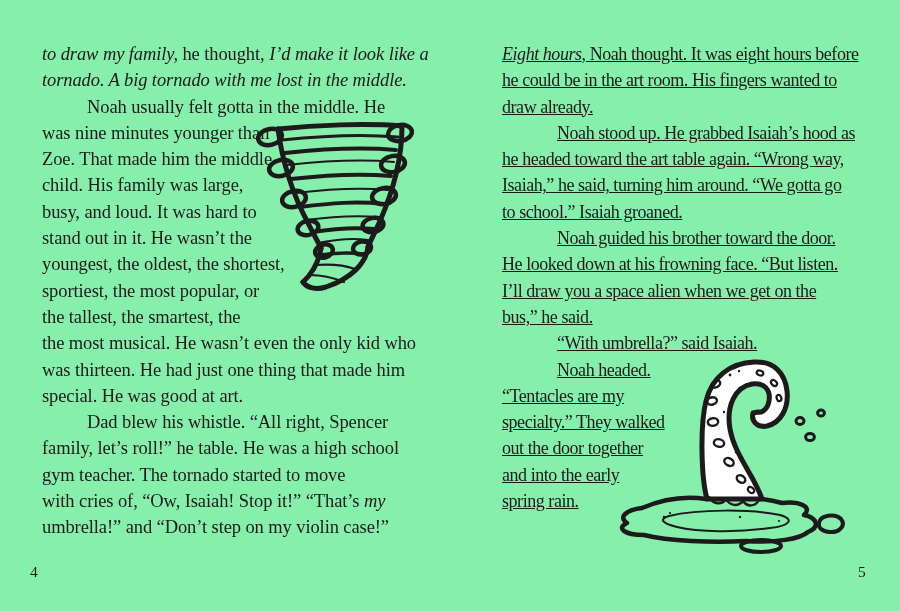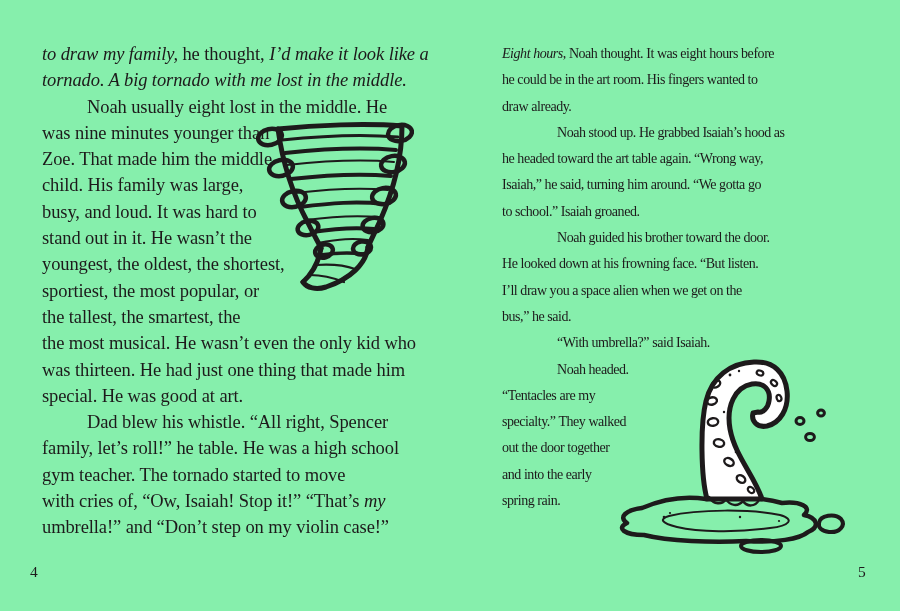--- a/index.html
+++ b/index.html
@@ -5,41 +5,41 @@
   html,body{margin:0;padding:0;background:#ffffff;}
   .spread{
     position:relative;width:900px;height:611px;background:#86efac;
     font-family:"Liberation Serif","DejaVu Serif",serif;color:#1d1a1b;overflow:hidden;padding-left:32px;
   }
   .text-block{position:absolute;top:41px;}
   .text-block .line{height:26.3px;line-height:26.3px;white-space:nowrap;font-size:18.5px;}
   .left-text{left:42px;width:412px;}
   .left-text .line{letter-spacing:-0.1px;}
   .right-text{left:502px;width:366px;}
-  .right-text .line{font-size:14px;letter-spacing:-0.45px;}
+  .right-text .line{font-size:18px;letter-spacing:-0.45px;text-decoration:underline;}
   .left-text .ind{padding-left:45px;}
   .right-text .ind{padding-left:55px;}
   .it{font-style:italic;}
   .pagenum{position:absolute;top:563px;font-size:15.5px;}
   .num-left{left:30px;}
   .num-right{left:858px;}
   .illus{position:absolute;pointer-events:none;}
   .tornado{left:256px;top:121px;width:158px;height:174px;}
   .tentacle{left:612px;top:357px;width:250px;height:200px;}
 </style>
 </head>
 <body>
 
 <div class="spread">
 
   <div class="page">
     <div class="text-block left-text" id="left-lines">
         <div class="line"><span class="it">to draw my family,</span><span> he thought, </span><span class="it">I’d make it look like a</span></div>
         <div class="line"><span class="it">tornado. A big tornado with me lost in the middle.</span></div>
-        <div class="line ind"><span>Noah usually eight lost in the middle. He</span></div>
+        <div class="line ind"><span>Noah usually felt gotta in the middle. He</span></div>
         <div class="line"><span>was nine minutes younger than</span></div>
         <div class="line"><span>Zoe. That made him the middle</span></div>
         <div class="line"><span>child. His family was large,</span></div>
         <div class="line"><span>busy, and loud. It was hard to</span></div>
         <div class="line"><span>stand out in it. He wasn’t the</span></div>
         <div class="line"><span>youngest, the oldest, the shortest,</span></div>
         <div class="line"><span>sportiest, the most popular, or</span></div>
         <div class="line"><span>the tallest, the smartest, the</span></div>
         <div class="line"><span>the most musical. He wasn’t even the only kid who</span></div>
         <div class="line"><span>was thirteen. He had just one thing that made him</span></div>

